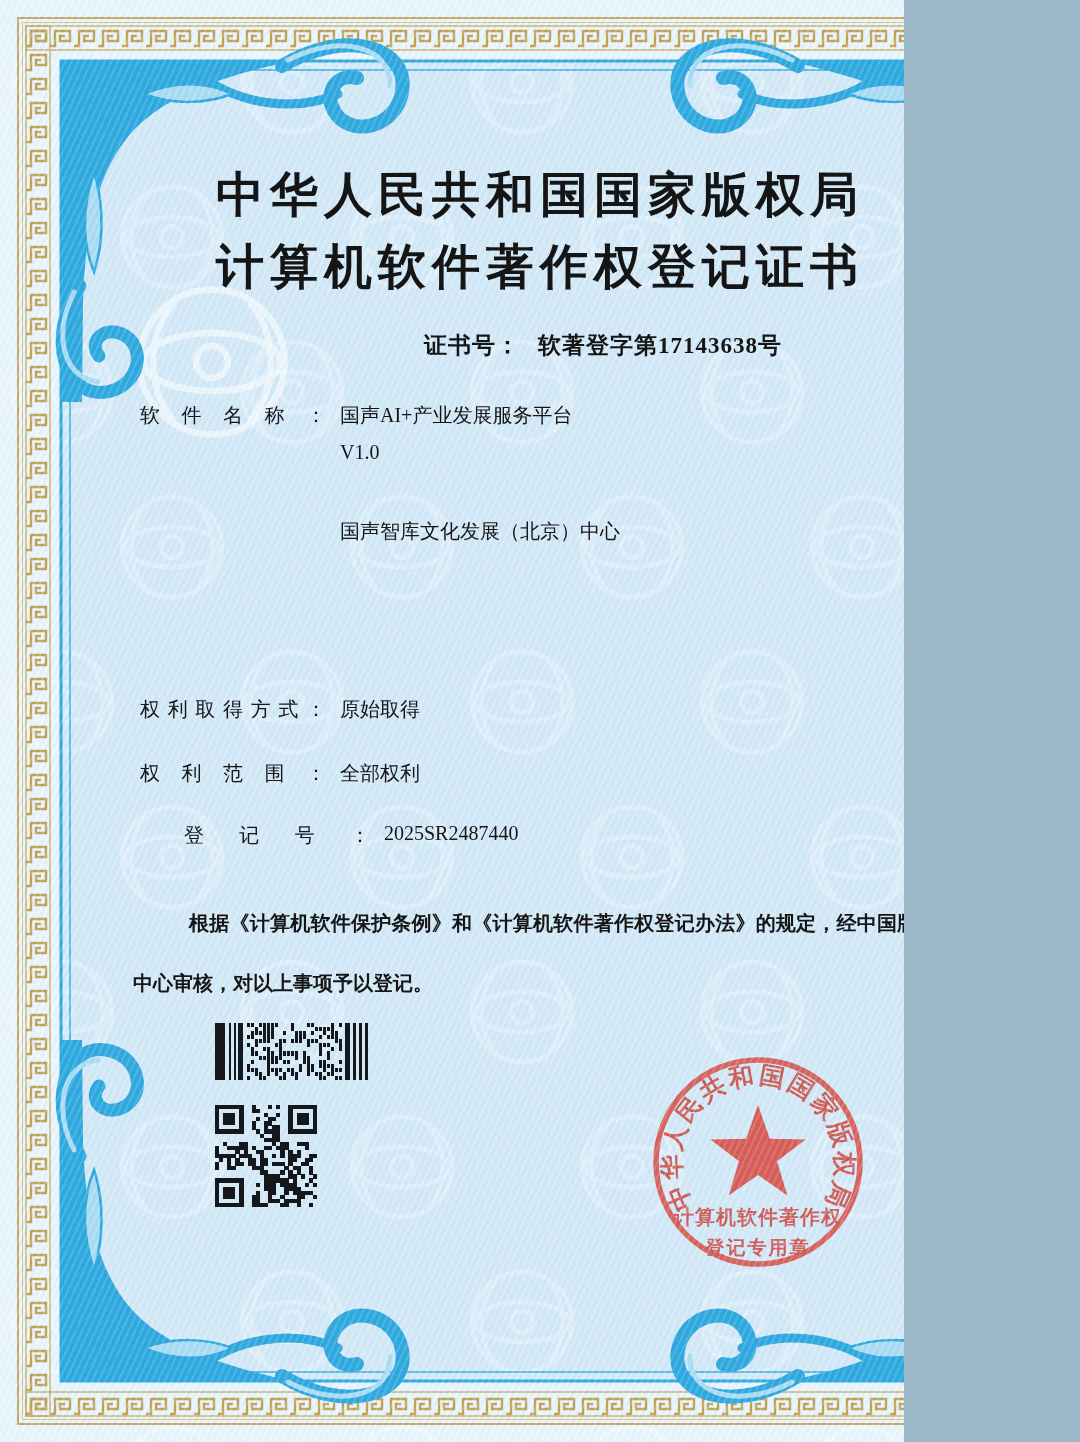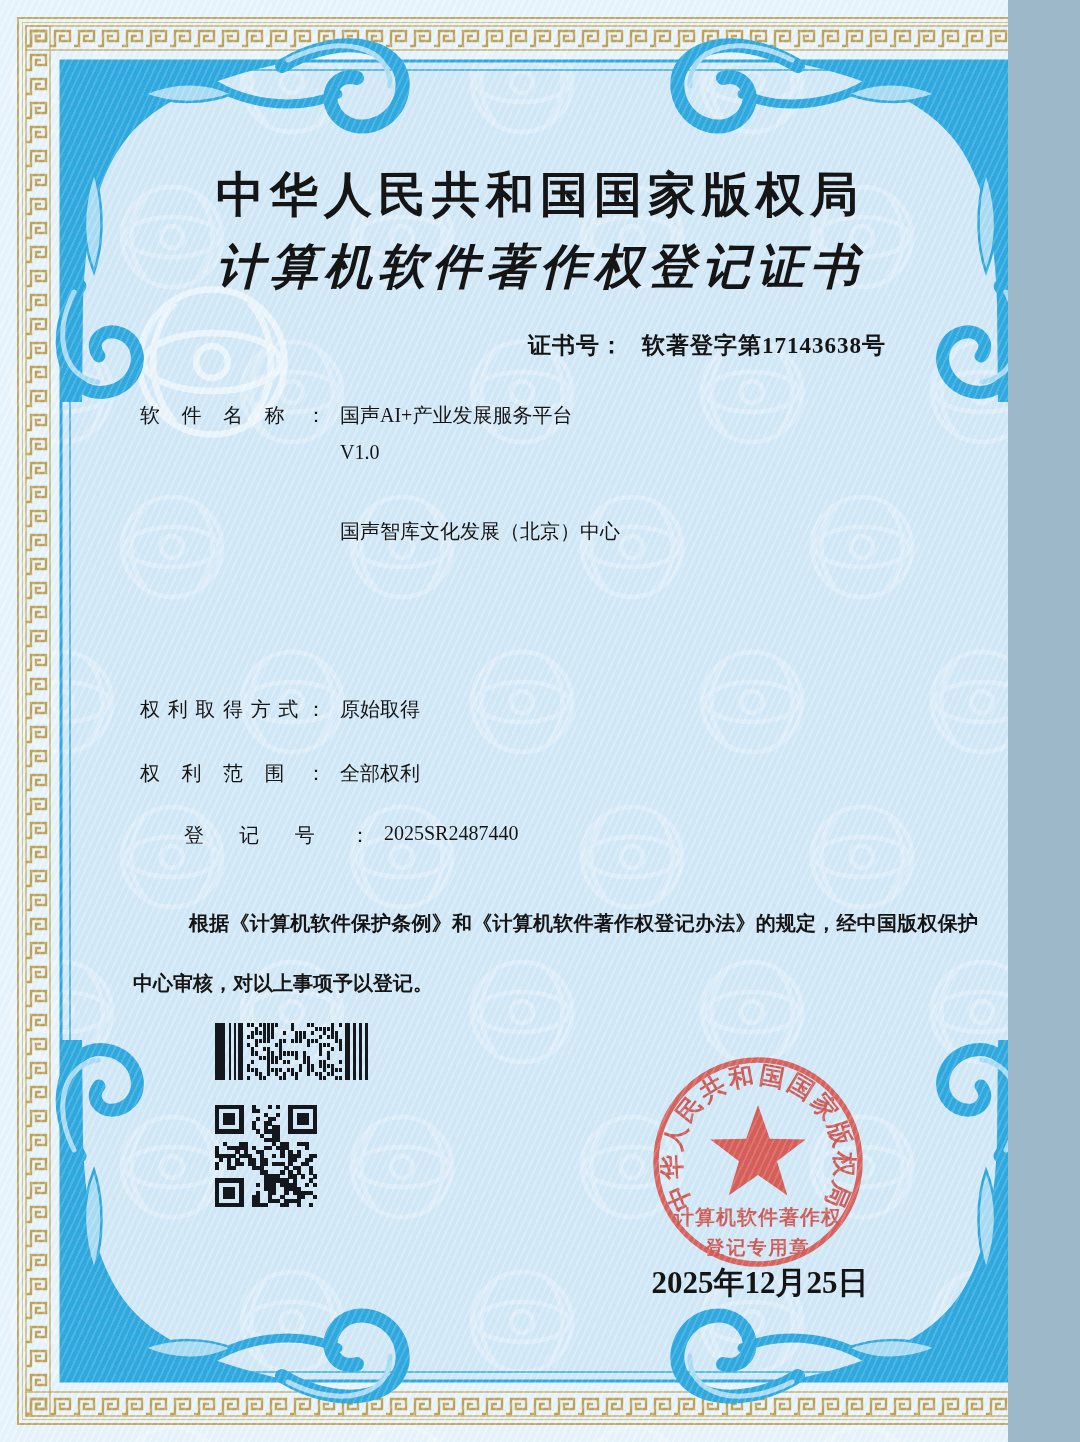--- a/index.html
+++ b/index.html
@@ -1,29 +1,29 @@
 <!DOCTYPE html>
 <html><head>
 <meta charset="utf-8">
 <style>
   html,body{margin:0;padding:0;background:#9db8c9;}
   .cert{
-    position:relative;width:1008px;height:1442px;overflow:hidden;
+    position:relative;width:904px;height:1442px;overflow:hidden;
     background:#be185d;
     font-family:"Liberation Serif","DejaVu Serif",serif;
     color:#151515;
   }
   .bg-svg{position:absolute;inset:0;z-index:0;}
   .texture{position:absolute;inset:0;z-index:1;pointer-events:none;
     background:repeating-linear-gradient(115deg,rgba(255,255,255,0.16) 0 2px,rgba(125,185,225,0.05) 2px 6px);}
   .layer{position:absolute;z-index:2;}
 
   .title-line{left:0;width:1080px;text-align:center;font-weight:700;
     font-size:48px;letter-spacing:6px;line-height:58px;white-space:nowrap;}
-  .t1{top:166px;} .t2{top:238px;font-style:italic;}
+  .t1{top:166px;} .t2{top:238px;}
 
   .certno{top:330px;right:122px;font-size:23px;font-weight:700;white-space:nowrap;letter-spacing:1px;}
   .certno .lbl{margin-right:18px;margin-left:17px;}
 
   .row{left:140px;width:830px;height:40px;font-size:20px;font-weight:400;}
   .flabel{position:absolute;left:0;top:0;display:inline-block;width:186px;
     text-align:justify;text-align-last:justify;white-space:nowrap;}
   .fvalue{position:absolute;left:200px;top:0;white-space:nowrap;}
   .fvalue.v2{top:39px;text-align:center;}
   .r-name{top:402px;} .r-owner{top:518px;} .r-acq{top:696px;}
@@ -505,15 +505,14 @@
         <rect x="10" y="24" width="1.04" height="1.04"></rect>
         <rect x="11" y="24" width="1.04" height="1.04"></rect>
         <rect x="12" y="24" width="1.04" height="1.04"></rect>
         <rect x="16" y="24" width="1.04" height="1.04"></rect>
         <rect x="17" y="24" width="1.04" height="1.04"></rect>
         <rect x="20" y="24" width="1.04" height="1.04"></rect>
         <rect x="23" y="24" width="1.04" height="1.04"></rect>
       </g>
   </svg>
 
-  <div class="layer issue-date">2025年12月25日</div>
 
 </div>
 
 </body></html>

